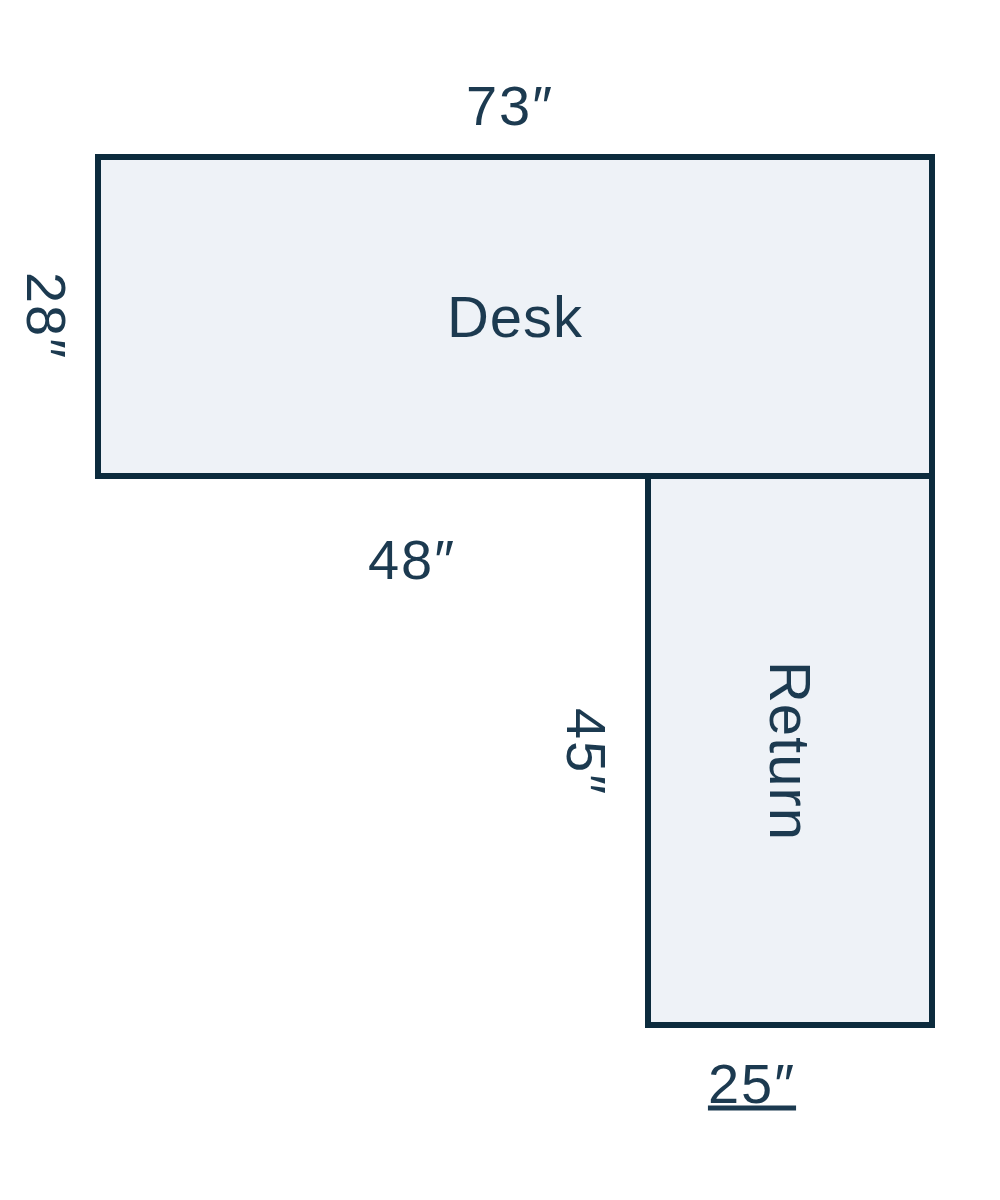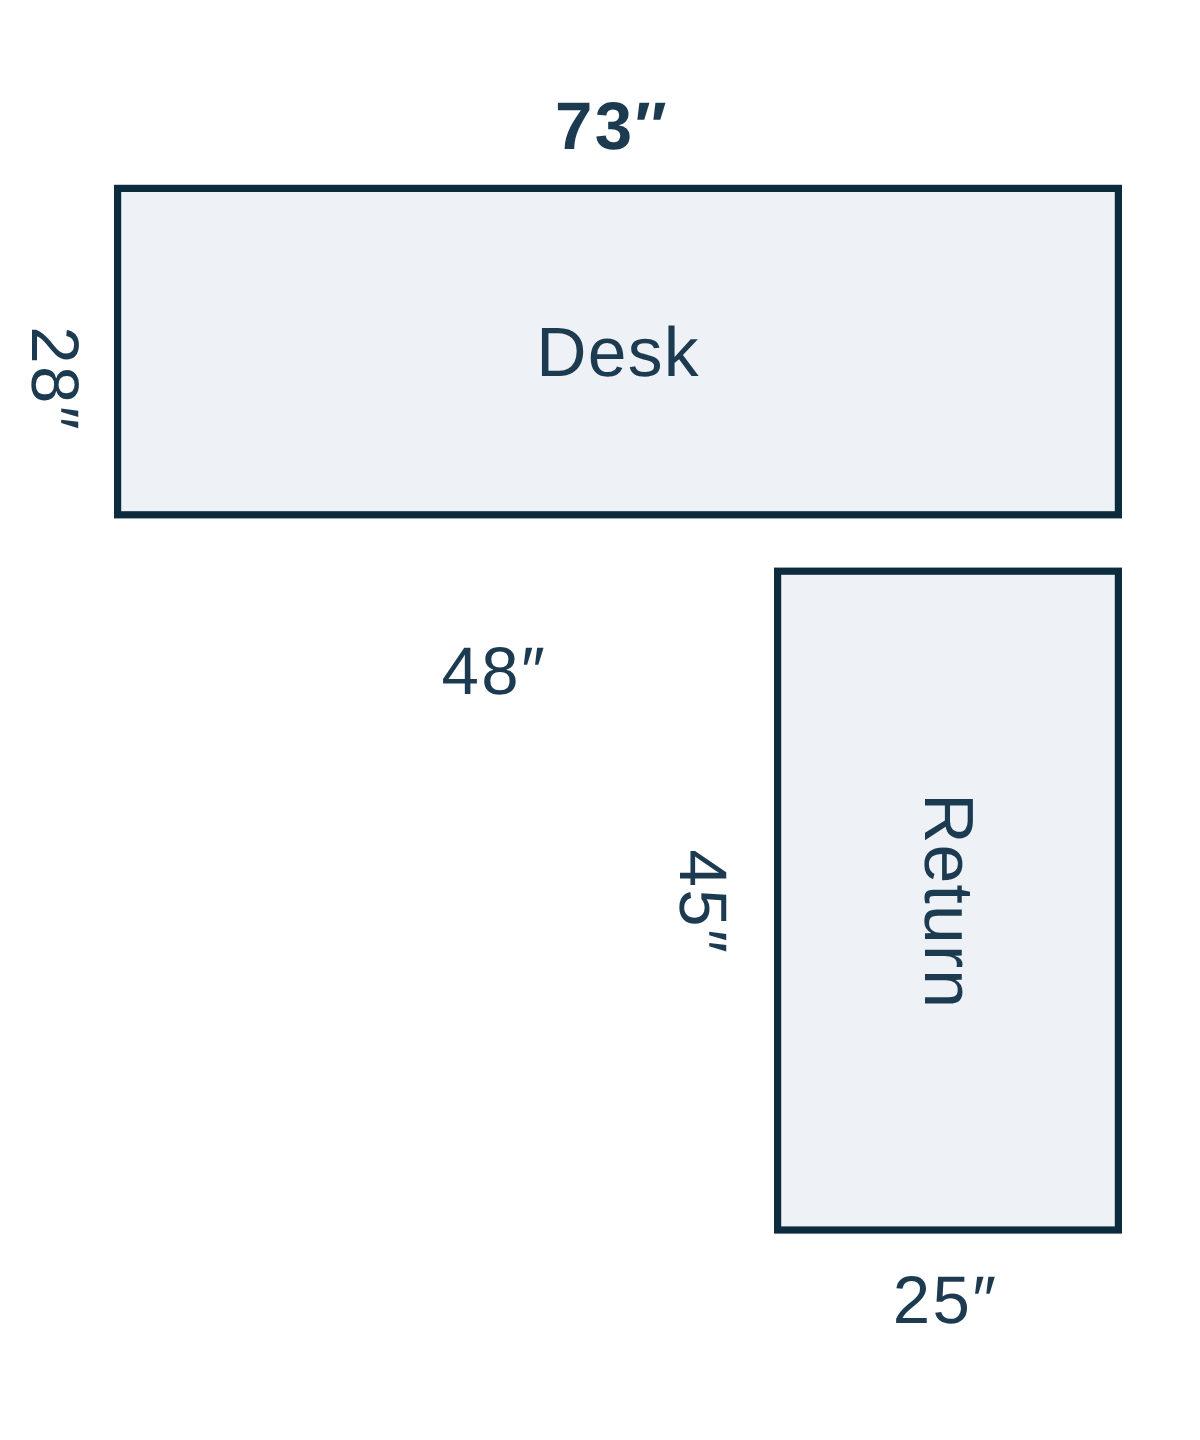--- a/index.html
+++ b/index.html
@@ -22,21 +22,21 @@
   }
   .shape {
     position: absolute;
     background: var(--fill);
     border: 6px solid var(--stroke);
   }
   .shape-desk {
     left: 95px;
     top: 154px;
     width: 840px;
-    height: 278px;
+    height: 325px;
     display: flex;
     align-items: center;
     justify-content: center;
   }
   .shape-return {
     left: 645px;
     top: 473px;
     width: 290px;
     height: 555px;
   }
@@ -58,25 +58,25 @@
     color: var(--text);
     font-size: 56px;
     font-weight: 300;
     letter-spacing: 2px;
     white-space: nowrap;
     transform: translate(-50%, -50%);
   }
   .dim.rotated {
     transform: translate(-50%, -50%) rotate(90deg);
   }
-  .dim-desk-top    { left: 510px; top: 105px; font-weight: bold; }
+  .dim-desk-top    { left: 510px; top: 105px; }
   .dim-desk-left   { left: 46px;  top: 316px; }
   .dim-desk-bottom { left: 412px; top: 559px; }
   .dim-return-left { left: 586px; top: 752px; }
-  .dim-return-bottom { left: 788px; top: 1083px; }
+  .dim-return-bottom { left: 752px; top: 1083px; text-decoration: underline; }
 </style>
 </head>
 <body>
 
 <div class="canvas">
 
   <div class="shape shape-desk">
     <span class="shape-label">Desk</span>
   </div>
 

